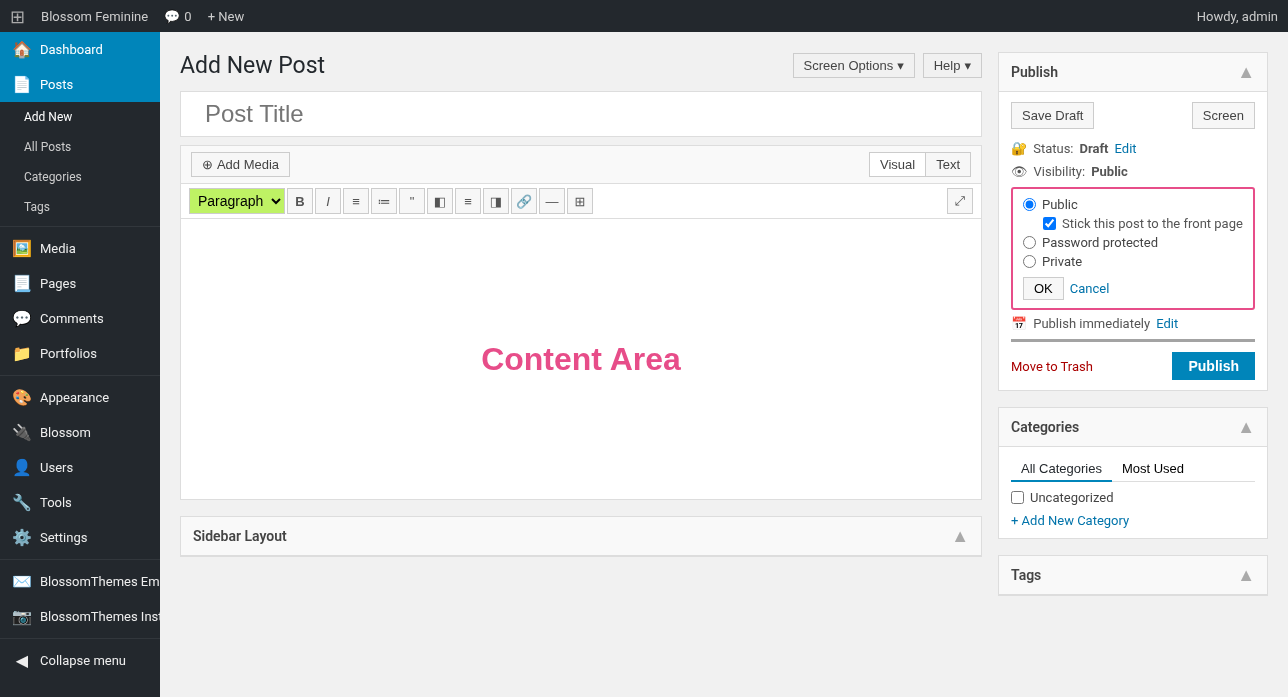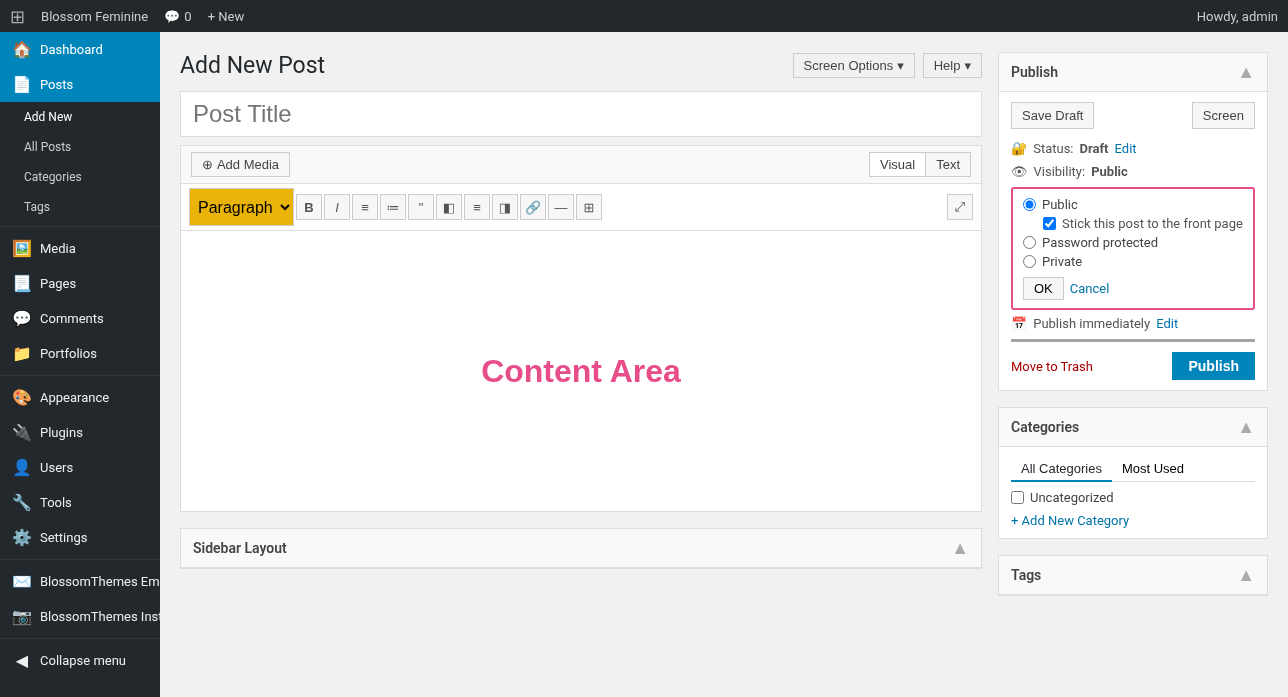--- a/index.html
+++ b/index.html
@@ -87,21 +87,21 @@
       cursor: pointer;
       color: #444;
       display: flex;
       align-items: center;
       gap: 4px;
     }
 
     
     .post-title-input {
       width: 100%;
-      padding: 8px 12px;
+      padding: 8px 24px;
       font-size: 24px;
       border: 1px solid #ddd;
       background: #fff;
       color: #aaa;
       outline: none;
       margin-bottom: 8px;
     }
 
     
     .permalink-bar { font-size: 13px; margin-bottom: 10px; color: #444; }
@@ -156,24 +156,24 @@
       display: flex;
       align-items: center;
       gap: 2px;
       padding: 4px 8px;
       border-bottom: 1px solid #ddd;
       background: #fff;
       flex-wrap: wrap;
     }
     .format-select {
       padding: 2px 4px;
-      font-size: 16px;
-      border: 1px solid #ccc;
-      background: #eab308;
-      height: 38px;
+      font-size: 14px;
+      border: 1px solid #ccc;
+      background: #bef264;
+      height: 26px;
     }
     .fmt-btn {
       width: 26px;
       height: 26px;
       display: flex;
       align-items: center;
       justify-content: center;
       background: #f7f7f7;
       border: 1px solid #ccc;
       cursor: pointer;
@@ -382,21 +382,21 @@
       <span class="sidebar-icon">📁</span>
       <span>Portfolios</span>
     </div>
     <div class="sidebar-divider"></div>
     <div class="sidebar-item">
       <span class="sidebar-icon">🎨</span>
       <span>Appearance</span>
     </div>
     <div class="sidebar-item">
       <span class="sidebar-icon">🔌</span>
-      <span>Plugins</span>
+      <span>Blossom</span>
     </div>
     <div class="sidebar-item">
       <span class="sidebar-icon">👤</span>
       <span>Users</span>
     </div>
     <div class="sidebar-item">
       <span class="sidebar-icon">🔧</span>
       <span>Tools</span>
     </div>
     <div class="sidebar-item">

